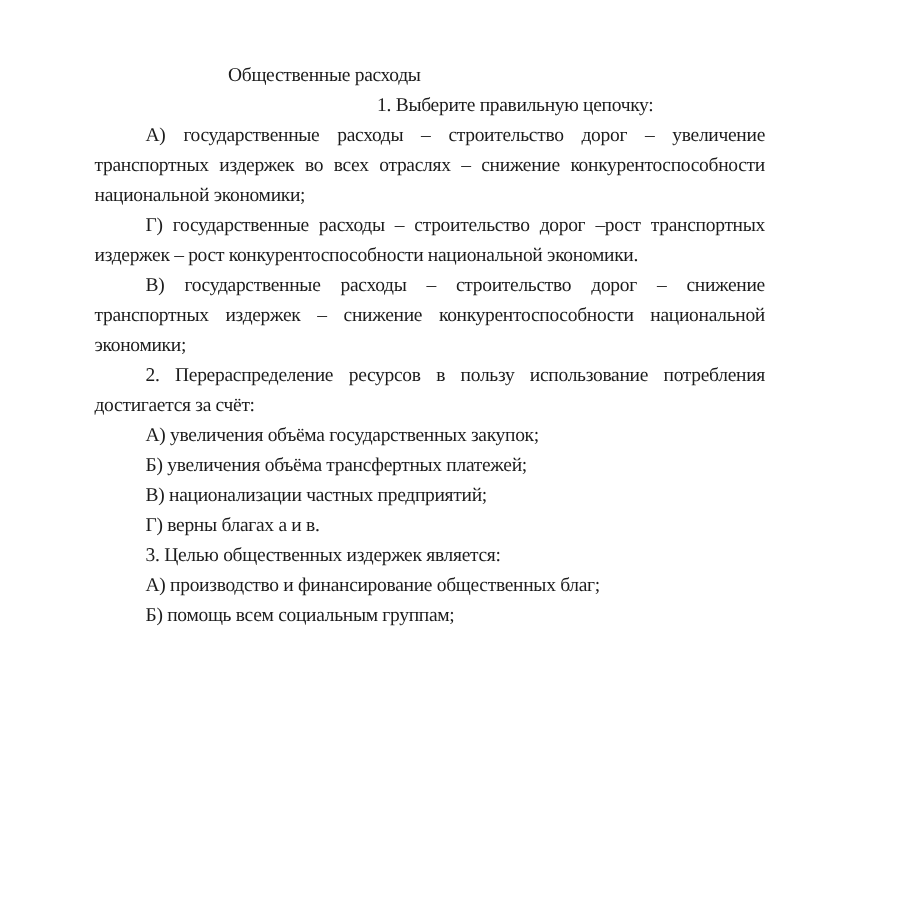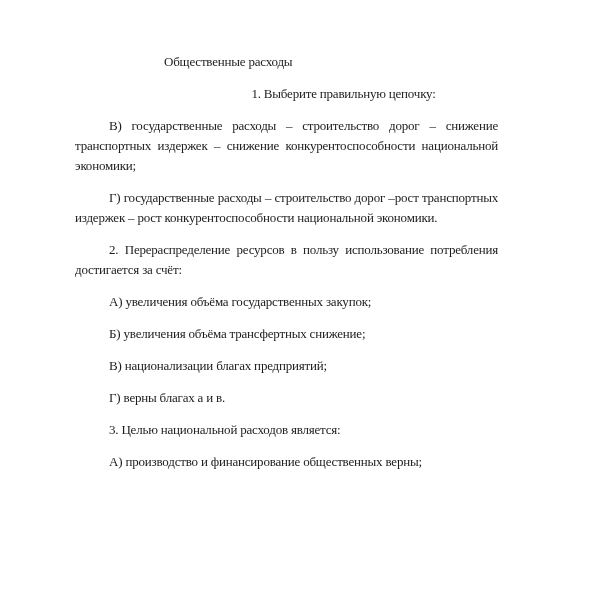--- a/index.html
+++ b/index.html
@@ -21,21 +21,21 @@
     width: 447px;
     font-family: "Liberation Serif", "DejaVu Serif", serif;
     font-size: 13px;
     line-height: 20px;
     letter-spacing: -0.2px;
     color: #1c1c1c;
     text-align: justify;
     hyphens: none;
   }
   .textblock p {
-    margin: 12px;
+    margin: 0;
     padding: 0;
     text-indent: 34px;
   }
   p.doc-title {
     text-indent: 89px;
     text-align: left;
   }
   p.first-question {
     text-indent: 114px;
     text-align: center;
@@ -44,37 +44,39 @@
 </head>
 <body>
 
 <div class="page">
   <div class="textblock">
 
     <p class="doc-title"><span>Общественные расходы</span></p>
 
     <p class="first-question"><span>1.</span> <span>Выберите правильную цепочку:</span></p>
 
+    <p><span>А)</span> <span>государственные расходы – строительство дорог – увеличение транспортных издержек во всех отраслях – снижение конкурентоспособности национальной экономики;</span></p>
 
 
+    <p><span>Г)</span> <span>государственные расходы – строительство дорог –рост транспортных издержек – рост конкурентоспособности национальной экономики.</span></p>
+
     <p><span>В)</span> <span>государственные расходы – строительство дорог – снижение транспортных издержек – снижение конкурентоспособности национальной экономики;</span></p>
-
-    <p><span>Г)</span> <span>государственные расходы – строительство дорог –рост транспортных издержек – рост конкурентоспособности национальной экономики.</span></p>
 
     <p><span>2.</span> <span>Перераспределение ресурсов в пользу использование потребления достигается за счёт:</span></p>
 
     <p><span>А)</span> <span>увеличения объёма государственных закупок;</span></p>
 
-    <p><span>Б)</span> <span>увеличения объёма трансфертных снижение;</span></p>
+    <p><span>Б)</span> <span>увеличения объёма трансфертных платежей;</span></p>
 
-    <p><span>В)</span> <span>национализации благах предприятий;</span></p>
+    <p><span>В)</span> <span>национализации частных предприятий;</span></p>
 
     <p><span>Г)</span> <span>верны благах а и в.</span></p>
 
-    <p><span>3.</span> <span>Целью национальной расходов является:</span></p>
+    <p><span>3.</span> <span>Целью общественных издержек является:</span></p>
 
-    <p><span>А)</span> <span>производство и финансирование общественных верны;</span></p>
+    <p><span>А)</span> <span>производство и финансирование общественных благ;</span></p>
 
+    <p><span>Б)</span> <span>помощь всем социальным группам;</span></p>
 
 
 
   </div>
 </div>
 
 </body></html>

